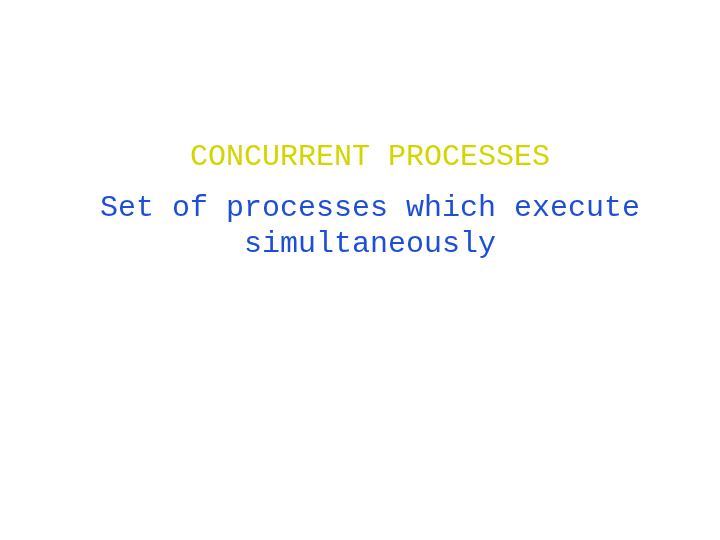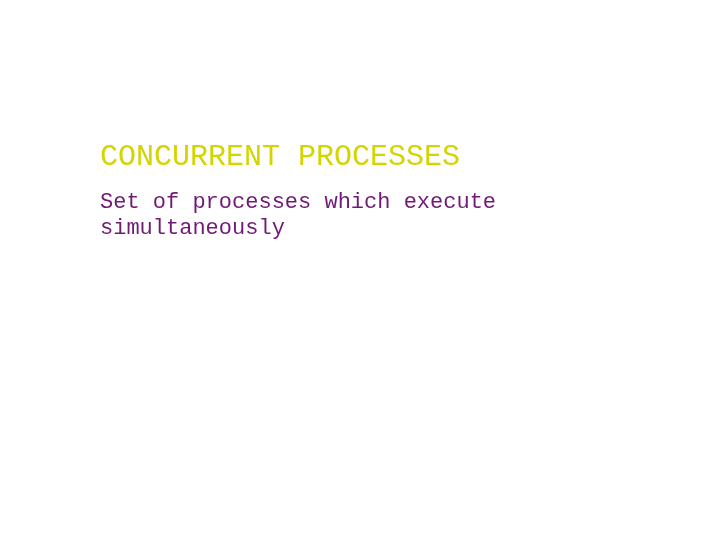--- a/index.html
+++ b/index.html
@@ -9,34 +9,35 @@
     }
     body {
       width: 720px;
       height: 540px;
       background: #ffffff;
       font-family: "Courier New", Courier, monospace;
       position: relative;
     }
     .slide-content {
       position: absolute;
-      left: 100px;
+      left: 90px;
       top: 140px;
       width: 560px;
+      text-align: center;
     }
     .slide-title {
       color: #d4d400;
       font-size: 30px;
       font-weight: normal;
       letter-spacing: 0px;
       margin-bottom: 16px;
     }
     .slide-body {
-      color: #701a75;
-      font-size: 22px;
+      color: #1d4ed8;
+      font-size: 30px;
       font-weight: normal;
       line-height: 1.2;
       letter-spacing: 0px;
     }
   </style>
 </head>
 <body>
 
 <div class="slide-content">
   <div class="slide-title">CONCURRENT PROCESSES</div>

